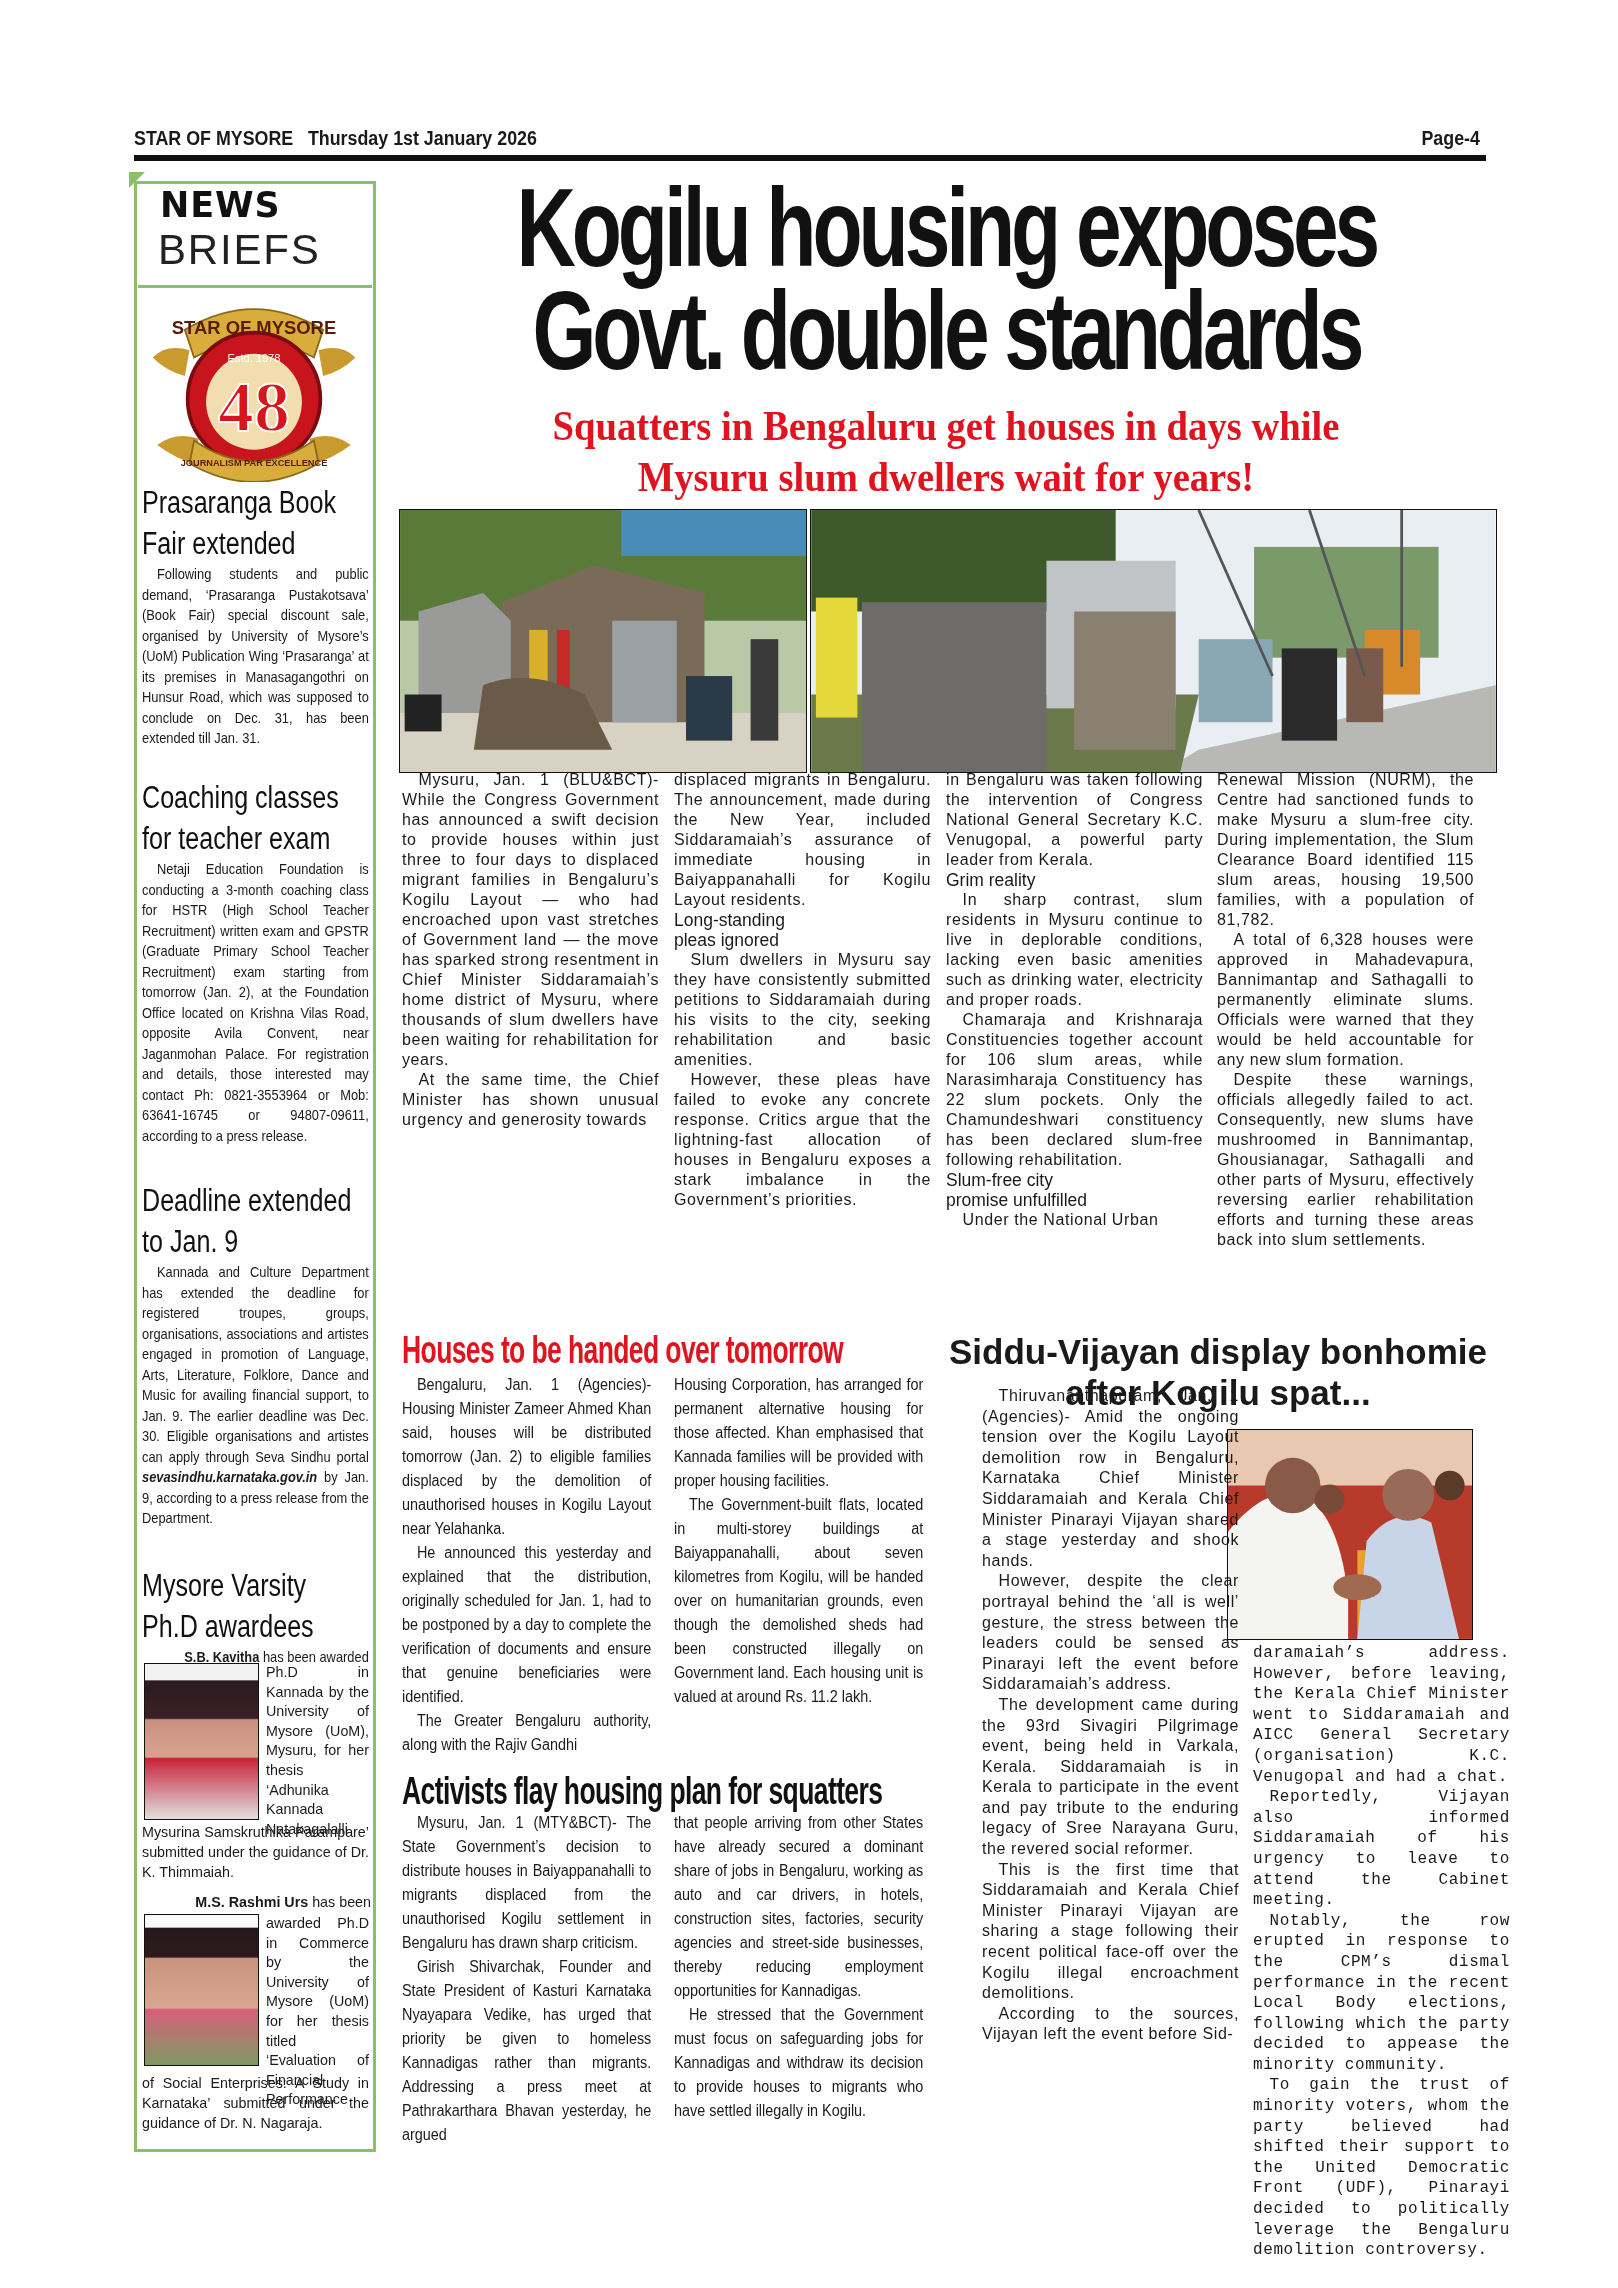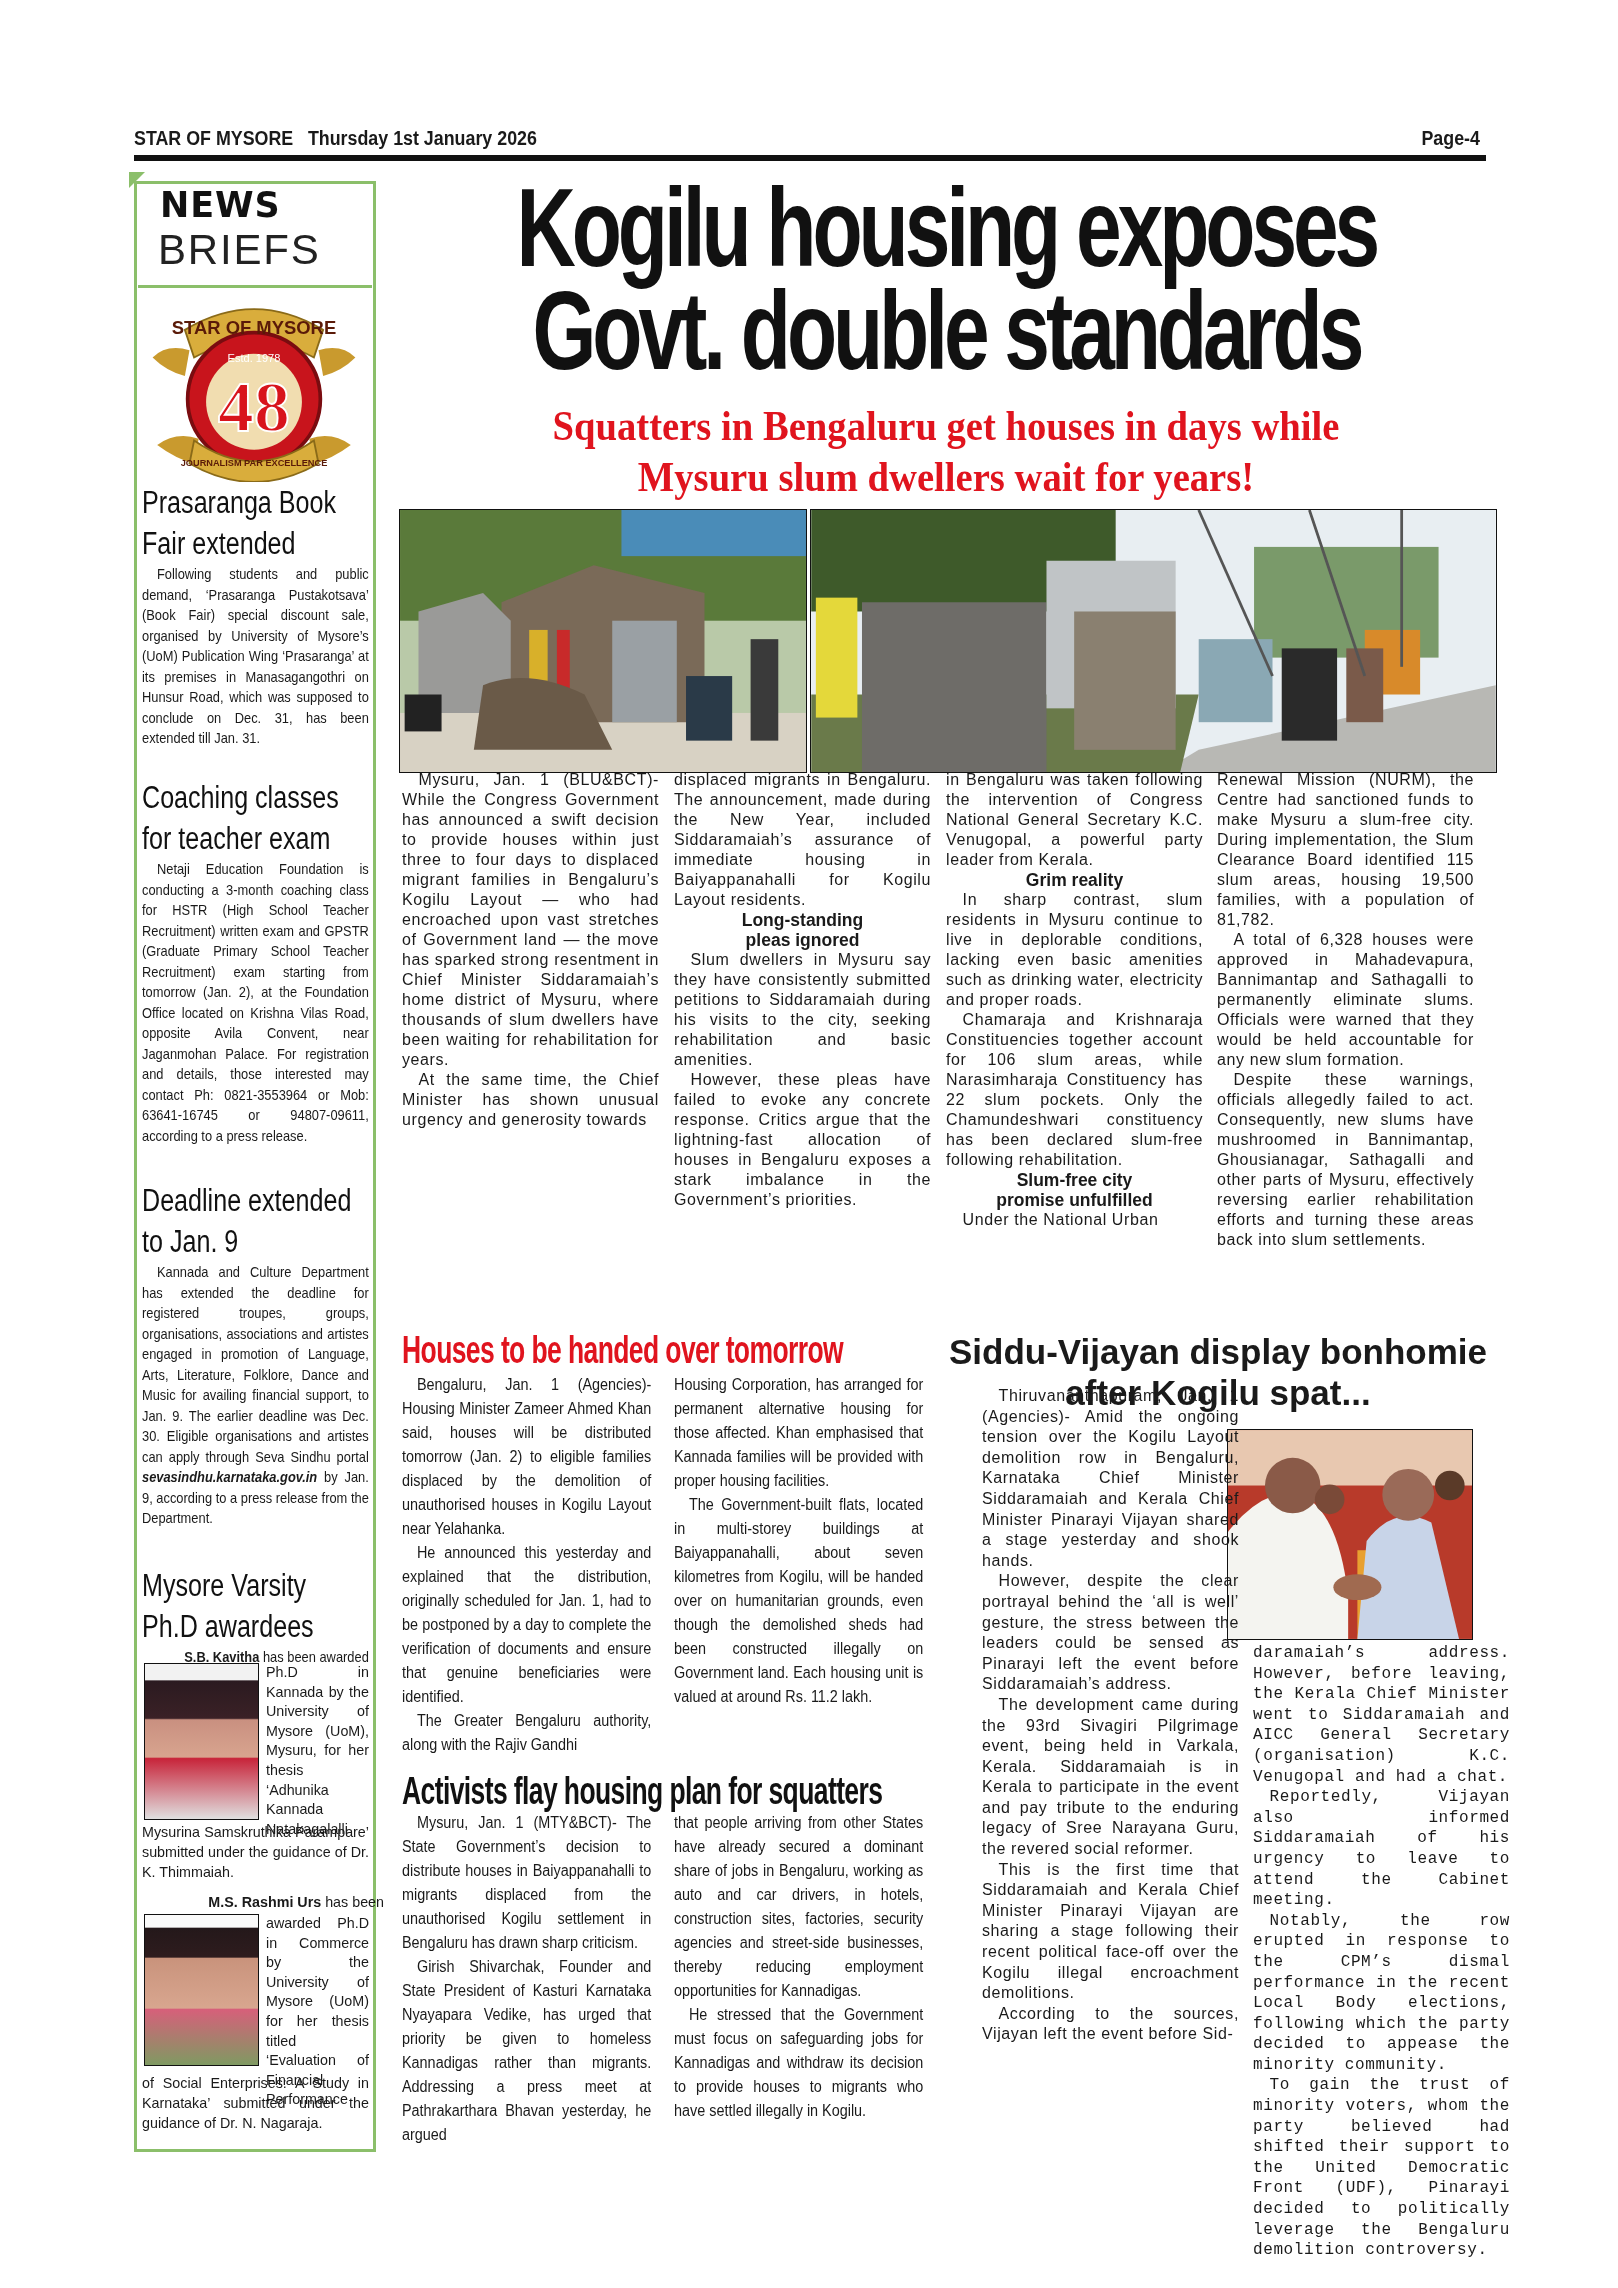--- a/index.html
+++ b/index.html
@@ -25,21 +25,21 @@
   .h1{left:397px;top:177px;width:1098px;font-family:"Liberation Sans",sans-serif;font-weight:bold;font-size:111px;line-height:103px;letter-spacing:-5.5px;text-align:center;transform:scaleX(0.74);transform-origin:center top;color:#111;white-space:nowrap;}
   .h1 div{width:1477px;margin-left:-189px;}
   .sub{left:397px;top:401px;width:1098px;text-align:center;font-family:"Liberation Serif",serif;font-weight:bold;font-size:42px;line-height:51px;color:#e0141e;}
   .sub div{transform:scaleX(0.92);}
   .photo{border:1.8px solid #111;overflow:hidden;}
   .p1{left:399px;top:509px;width:406px;height:262px;}
   .p2{left:810px;top:509px;width:685px;height:262px;}
   .p3{left:1227px;top:1429px;width:244px;height:209px;}
   .col{font-size:16px;line-height:20px;text-align:justify;letter-spacing:0.6px;}
   .col p{margin:0;text-indent:16.6px;}
-  .col .sh{text-align:center;font-weight:bold;font-size:17.5px;line-height:20px;text-indent:0;letter-spacing:0;}
+  .col .sh{font-weight:normal;font-size:17.5px;line-height:20px;text-indent:0;letter-spacing:0;}
   .c1{left:402px;top:770px;width:257px;}
   .c2{left:674px;top:770px;width:257px;}
   .c3{left:946px;top:770px;width:257px;}
   .c4{left:1217px;top:770px;width:257px;}
   .rh{font-weight:bold;color:#e0141e;font-size:39px;line-height:42px;white-space:nowrap;transform:scaleX(0.68);transform-origin:left;letter-spacing:-0.9px;}
   .rh2{color:#111;}
   .narrow{font-size:16px;line-height:24px;text-align:justify;transform:scaleX(0.9);transform-origin:left;}
   .narrow p{margin:0;text-indent:16.6px;}
   .siddu-h{left:941px;top:1331px;width:554px;text-align:center;font-weight:bold;font-size:35px;line-height:41px;color:#1a1a1a;}
   .sidcol{font-size:16px;line-height:20.6px;text-align:justify;letter-spacing:0.6px;margin-left:36px;}
@@ -98,21 +98,21 @@
 </div>
 
 <div class="abs bcol" style="top:1565px;">
   <div class="bh">Mysore Varsity</div>
   <div class="bh">Ph.D awardees</div>
   <div style="text-align:right;"><b>S.B. Kavitha</b> has been awarded</div>
 </div>
 <div class="abs" style="left:144px;top:1663px;width:113px;height:155px;border:1.8px solid #111;background:linear-gradient(180deg,#f2f2f2 0%,#f2f2f2 10%,#2b1a20 11%,#3a2126 35%,#c99080 36%,#d8a48f 60%,#c8243a 61%,#e0e0e0 100%);"></div>
 <div class="abs" style="left:266px;top:1663px;width:103px;font-size:14.3px;line-height:19.6px;text-align:justify;">Ph.D in Kannada by the University of Mysore (UoM), Mysuru, for her thesis ‘Adhunika Kannada Natakagalalli</div>
 <div class="abs" style="left:142px;top:1822px;width:227px;font-size:14.3px;line-height:20px;text-align:justify;">Mysurina Samskruthika Parampare’ submitted under the guidance of Dr. K. Thimmaiah.</div>
-<div class="abs" style="left:157px;top:1892px;width:227px;font-size:14.3px;line-height:20px;text-align:right;"><b>M.S. Rashmi Urs</b> has been</div>
+<div class="abs" style="left:144px;top:1892px;width:227px;font-size:14.3px;line-height:20px;text-align:right;"><b>M.S. Rashmi Urs</b> has been</div>
 <div class="abs" style="left:144px;top:1914px;width:113px;height:150px;border:1.8px solid #111;background:linear-gradient(180deg,#fafafa 0%,#fafafa 8%,#24181a 9%,#2e1c1e 28%,#c9937c 29%,#d8a68f 62%,#d6607a 63%,#7f9a62 100%);"></div>
 <div class="abs" style="left:266px;top:1914px;width:103px;font-size:14.3px;line-height:19.6px;text-align:justify;">awarded Ph.D in Commerce by the University of Mysore (UoM) for her thesis titled ‘Evaluation of Financial Performance</div>
 <div class="abs" style="left:142px;top:2073px;width:227px;font-size:14.3px;line-height:20px;text-align:justify;">of Social Enterprises: A Study in Karnataka’ submitted under the guidance of Dr. N. Nagaraja.</div>
 
 <div class="abs h1">
   <div>Kogilu housing exposes</div>
   <div>Govt. double standards</div>
 </div>
 <div class="abs sub">
   <div>Squatters in Bengaluru get houses in days while</div>

